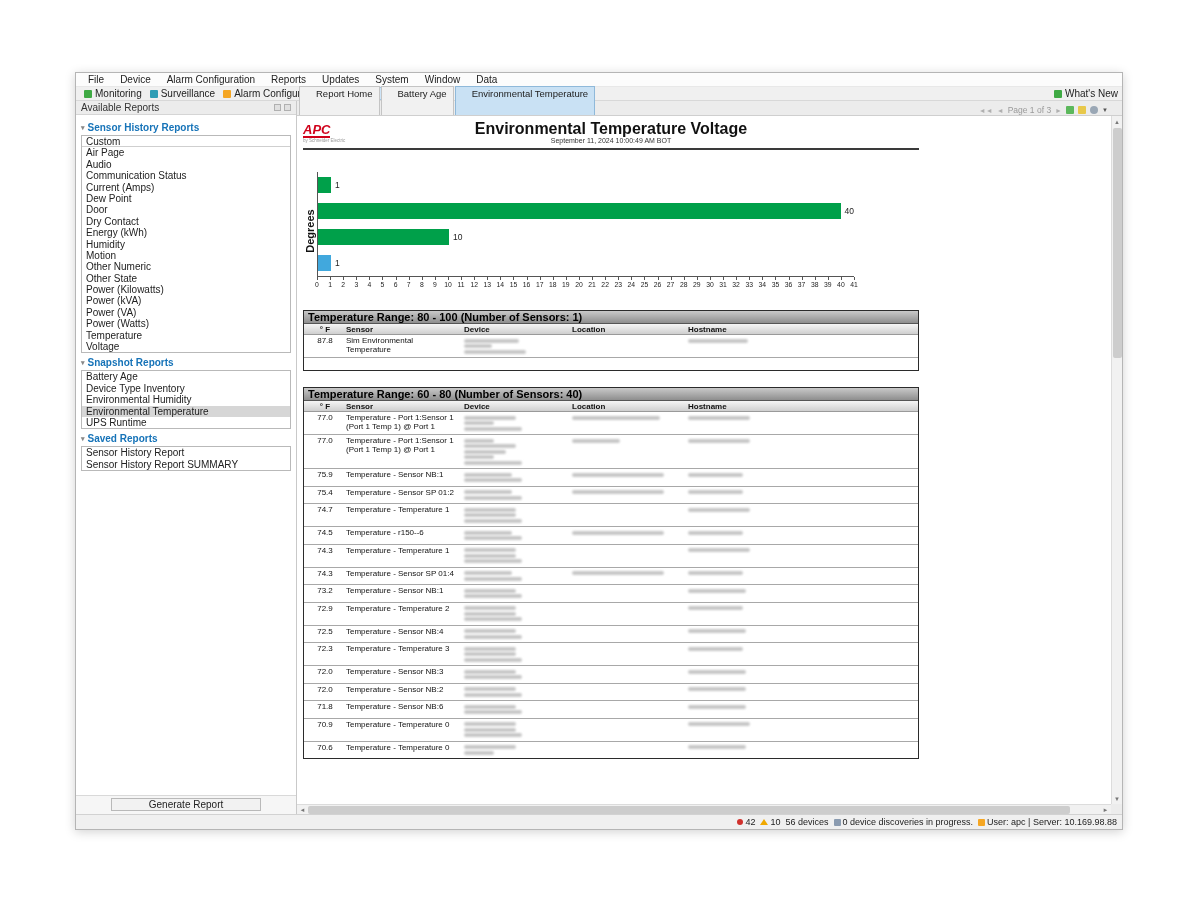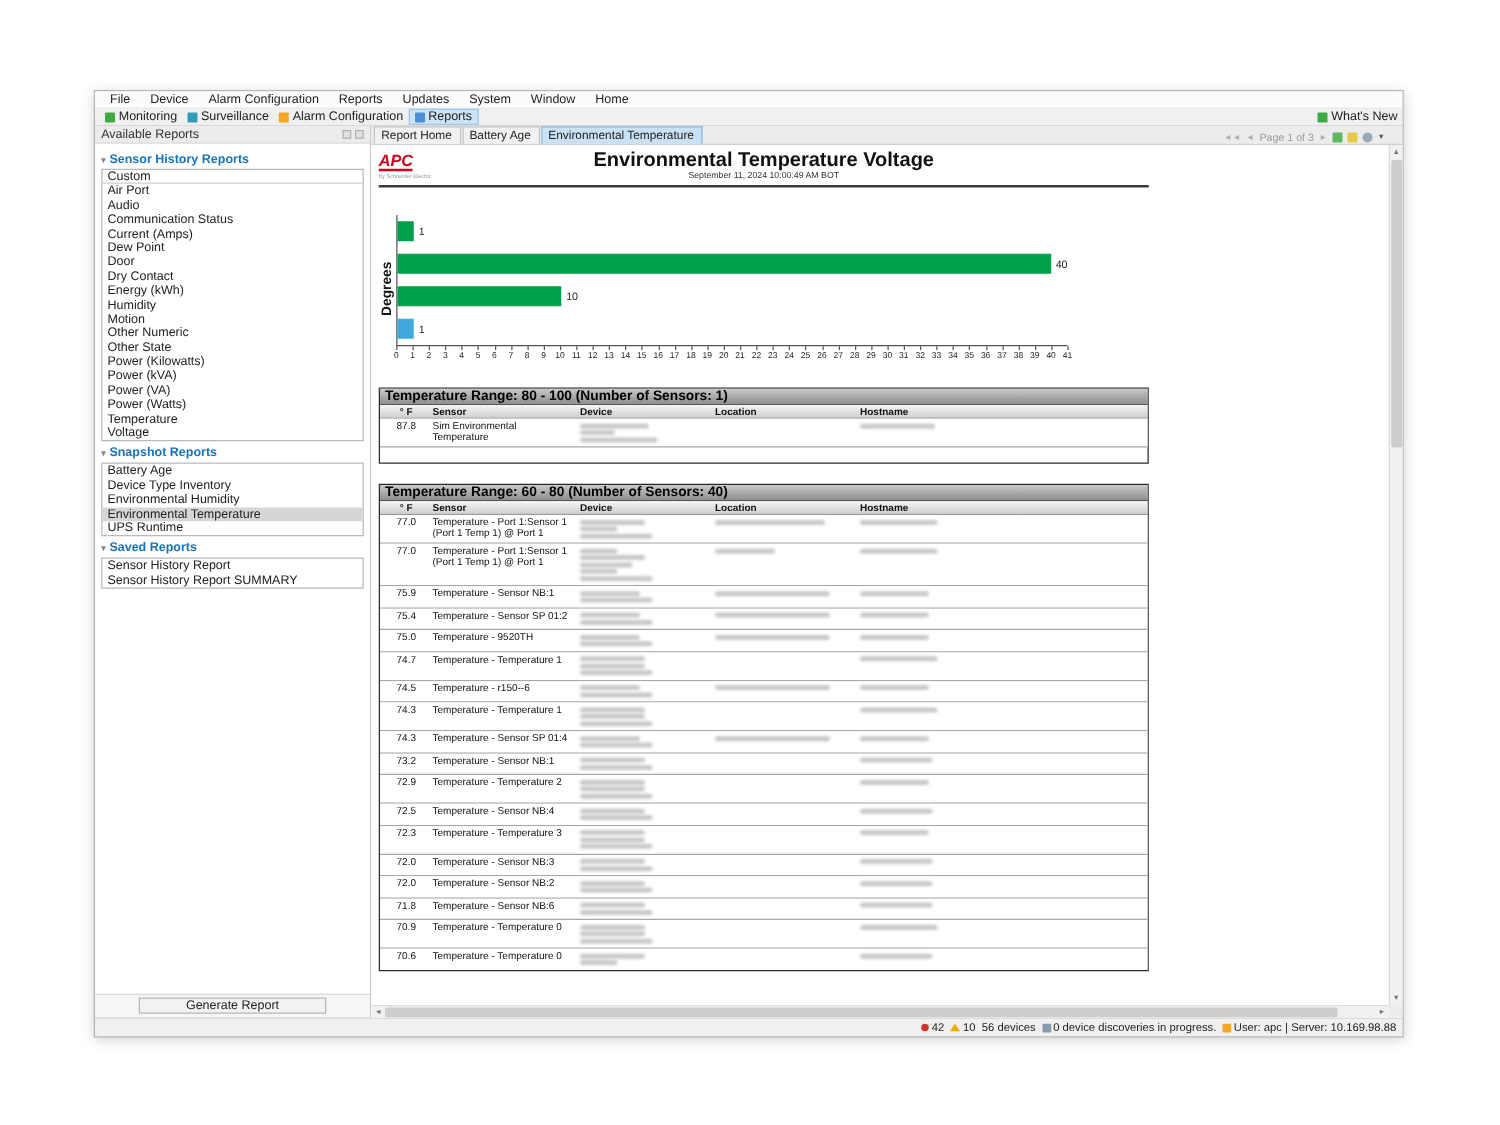--- a/index.html
+++ b/index.html
@@ -40,21 +40,21 @@
   .listbox { border:1px solid #b9b9b9; background:#fff; margin-bottom:4px; }
   .list-item { font-size:10px; color:#222; padding:0 4px; height:11.4px; line-height:11.4px; white-space:nowrap; overflow:hidden; }
   .list-item.first-sep { border-bottom:1px solid #cfcfcf; }
   .list-item.selected { background:#d6d6d6; }
   .sidebar-footer { flex:0 0 auto; border-top:1px solid #d9d9d9; background:#f6f6f6; padding:2px 0 3px 0; display:flex; justify-content:center; }
   .generate-btn { font-size:10px; color:#222; background:#f2f2f2; border:1px solid #b9b9b9; width:150px; height:13px; line-height:11px; text-align:center; }
 
   
   .report-panel { flex:1 1 auto; display:flex; flex-direction:column; min-width:0; }
   .tabstrip { height:15px; background:#ececec; border-bottom:1px solid #cfcfcf; display:flex; align-items:flex-end; padding-left:2px; flex:0 0 auto; }
-  .tab { font-size:9.5px; color:#222; padding:1px 6px 1px 5px; border:1px solid #c4c4c4; border-bottom:none; background:#f1f1f1; margin-right:1px; height:14px; white-space:nowrap; }
+  .tab { font-size:9.5px; color:#222; padding:1px 6px 1px 16px; border:1px solid #c4c4c4; border-bottom:none; background:#f1f1f1; margin-right:1px; height:29px; white-space:nowrap; }
   .tab.active { background:#c9e1f4; border-color:#8fb9da; }
   .tab-right { margin-left:auto; display:flex; align-items:center; gap:4px; padding-right:14px; color:#9a9a9a; font-size:8.5px; }
   .nav-arrow { color:#b0b0b0; font-size:7px; }
   .mini-ic { width:8px; height:8px; border-radius:1px; display:inline-block; }
 
   .report-content { flex:1 1 auto; background:#ffffff; position:relative; overflow:hidden; min-height:0; }
   .page { position:absolute; left:6px; top:4px; width:616px; }
 
   .page-header { position:relative; height:30px; border-bottom:2px solid #3a3a3a; }
   .apc-logo { position:absolute; left:0; top:0; }
@@ -119,21 +119,21 @@
 
 
   <div class="menubar" id="menubar">
       <span class="menu-item">File</span>
       <span class="menu-item">Device</span>
       <span class="menu-item">Alarm Configuration</span>
       <span class="menu-item">Reports</span>
       <span class="menu-item">Updates</span>
       <span class="menu-item">System</span>
       <span class="menu-item">Window</span>
-      <span class="menu-item">Home</span>
+      <span class="menu-item">Data</span>
     </div>
 
   <div class="toolbar" id="toolbar">
       <span class="tool-item">
         <span class="tool-swatch" style="background: rgb(63, 170, 68);"></span>
         <span>Monitoring</span>
       </span>
       <span class="tool-item">
         <span class="tool-swatch" style="background: rgb(46, 157, 181);"></span>
         <span>Surveillance</span>
@@ -162,21 +162,21 @@
           <span></span>
         </span>
       </div>
       <div class="sidebar-body" id="sidebar-body">
           <div class="section-title">
             <span class="tri">▾</span>
             <span>Sensor History Reports</span>
           </div>
           <div class="listbox">
             <div class="list-item first-sep">Custom</div>
-            <div class="list-item">Air Port</div>
+            <div class="list-item">Air Page</div>
             <div class="list-item">Audio</div>
             <div class="list-item">Communication Status</div>
             <div class="list-item">Current (Amps)</div>
             <div class="list-item">Dew Point</div>
             <div class="list-item">Door</div>
             <div class="list-item">Dry Contact</div>
             <div class="list-item">Energy (kWh)</div>
             <div class="list-item">Humidity</div>
             <div class="list-item">Motion</div>
             <div class="list-item">Other Numeric</div>
@@ -474,40 +474,20 @@
                       <div class="redact" style="width: 92px;"></div>
                     </div>
                   </div>
                   <div class="col-host">
                     <div>
                       <div class="redact" style="width: 55px;"></div>
                     </div>
                   </div>
                 </div>
                 <div class="rtable-row">
-                  <div class="col-f cell-text">75.0</div>
-                  <div class="col-sensor cell-text">Temperature - 9520TH</div>
-                  <div class="col-device">
-                    <div>
-                      <div class="redact" style="width: 48px;"></div>
-                      <div class="redact" style="width: 58px;"></div>
-                    </div>
-                  </div>
-                  <div class="col-loc">
-                    <div>
-                      <div class="redact" style="width: 92px;"></div>
-                    </div>
-                  </div>
-                  <div class="col-host">
-                    <div>
-                      <div class="redact" style="width: 55px;"></div>
-                    </div>
-                  </div>
-                </div>
-                <div class="rtable-row">
                   <div class="col-f cell-text">74.7</div>
                   <div class="col-sensor cell-text">Temperature - Temperature 1</div>
                   <div class="col-device">
                     <div>
                       <div class="redact" style="width: 52px;"></div>
                       <div class="redact" style="width: 52px;"></div>
                       <div class="redact" style="width: 58px;"></div>
                     </div>
                   </div>
                   <div class="col-loc"></div>

